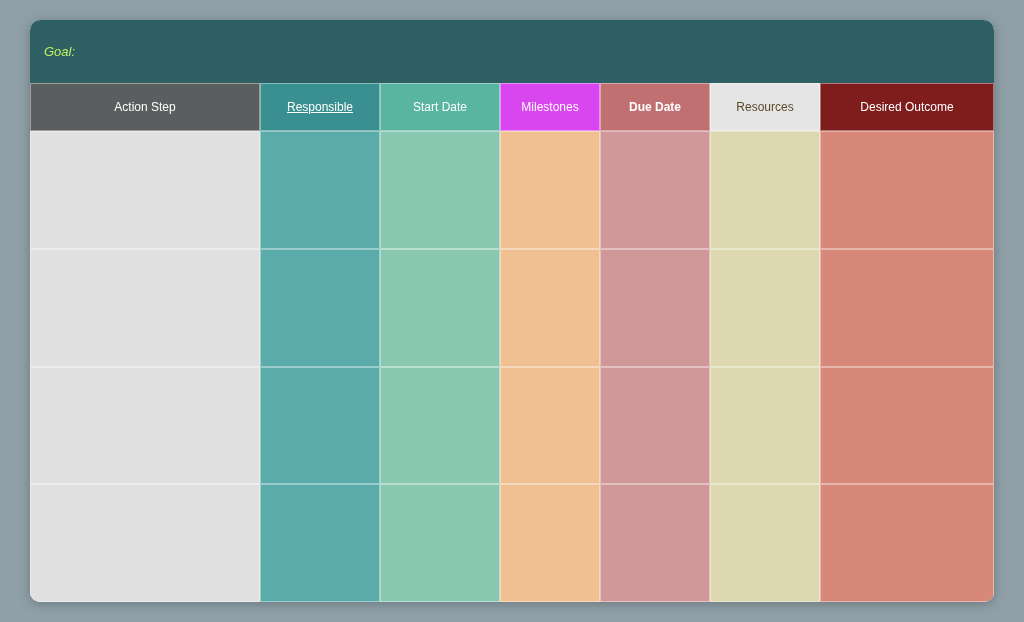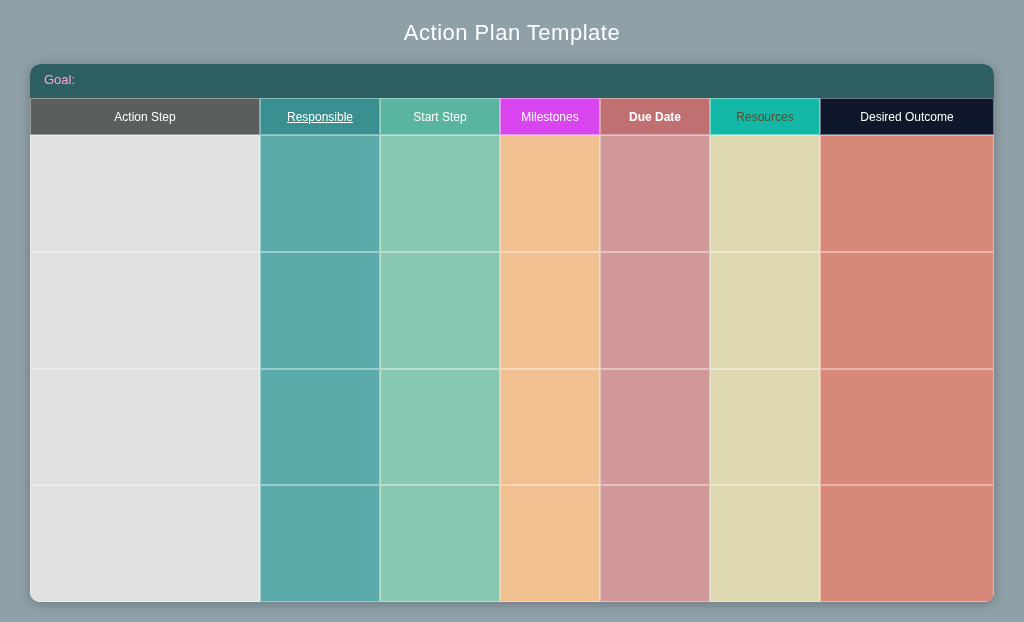--- a/index.html
+++ b/index.html
@@ -37,24 +37,25 @@
       overflow: hidden;
       width: 100%;
       flex: 1;
       box-shadow: 0 2px 12px rgba(0,0,0,0.25);
       display: flex;
       flex-direction: column;
     }
 
     .goal-bar {
       background-color: #2e5f63;
-      color: #f9a8d4;
+      color: #bef264;
       font-size: 13px;
-      padding: 8px 14px;
+      padding: 24px 14px;
       min-height: 34px;
+      font-style: italic;
     }
 
     .grid-table {
       display: flex;
       flex-direction: column;
       flex: 1;
     }
 
     .header-row {
       display: flex;
@@ -90,50 +91,49 @@
     .col-due      { flex: 0 0 110px; }
     .col-res      { flex: 0 0 110px; }
     .col-desired  { flex: 1; }
 
     
     .header-action  { background-color: #5a5e5e; }
     .header-resp    { background-color: #3a9090; }
     .header-start   { background-color: #5ab5a0; }
     .header-mile    { background-color: #d946ef; }
     .header-due     { background-color: #c07070; font-weight: bold; }
-    .header-res     { background-color: #14b8a6; color: #5a4a2a; }
-    .header-desired { background-color: #0f172a; }
+    .header-res     { background-color: #e5e5e5; color: #5a4a2a; }
+    .header-desired { background-color: #7f1d1d; }
 
     
     .data-action  { background-color: #e0e0e0; }
     .data-resp    { background-color: #5aabaa; }
     .data-start   { background-color: #88c8b0; }
     .data-mile    { background-color: #f0c090; }
     .data-due     { background-color: #d09898; }
     .data-res     { background-color: #ddd8b0; }
     .data-desired { background-color: #d88878; }
 
     .header-row .cell {
-      height: 37px;
+      height: 48px;
     }
   </style>
 </head>
 <body>
 
 <div class="page-wrapper">
-  <div class="page-title">Action Plan Template</div>
 
   <div class="table-container">
     <div class="goal-bar">Goal:</div>
 
     <div class="grid-table">
       <div class="header-row" id="header-row">
           <div class="cell col-action header-action">Action Step</div>
           <div class="cell col-resp header-resp">Responsible</div>
-          <div class="cell col-start header-start">Start Step</div>
+          <div class="cell col-start header-start">Start Date</div>
           <div class="cell col-mile header-mile">Milestones</div>
           <div class="cell col-due header-due">Due Date</div>
           <div class="cell col-res header-res">Resources</div>
           <div class="cell col-desired header-desired">Desired Outcome</div>
         </div>
       <div class="data-rows" id="data-rows">
           <div class="data-row">
             <div class="cell col-action data-action"></div>
             <div class="cell col-resp data-resp"></div>
             <div class="cell col-start data-start"></div>

